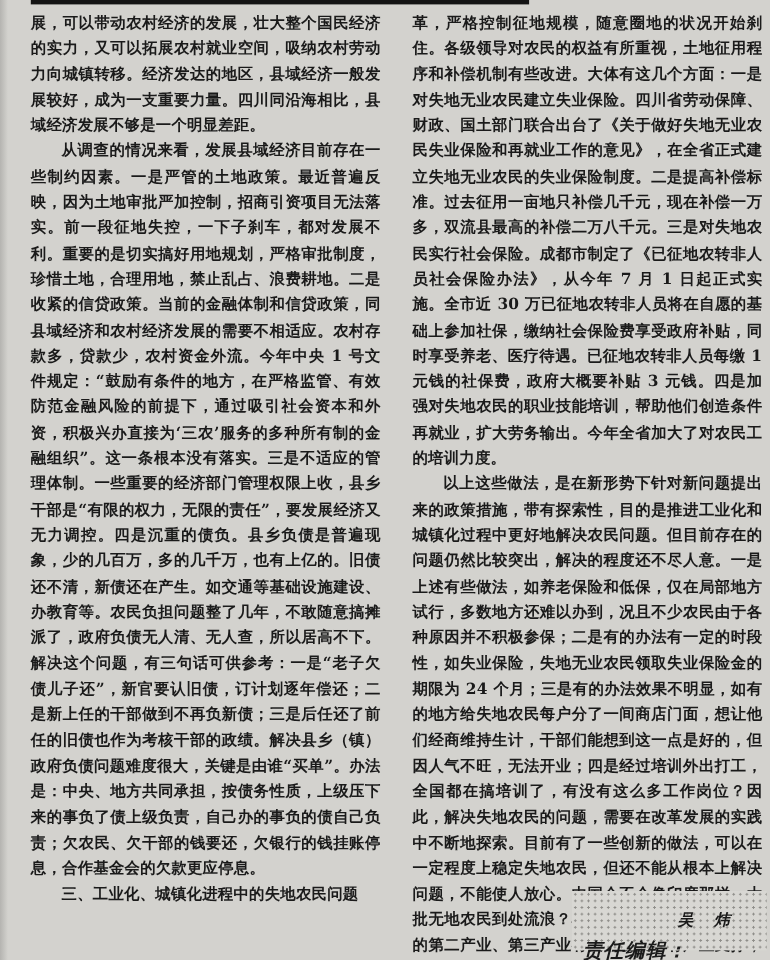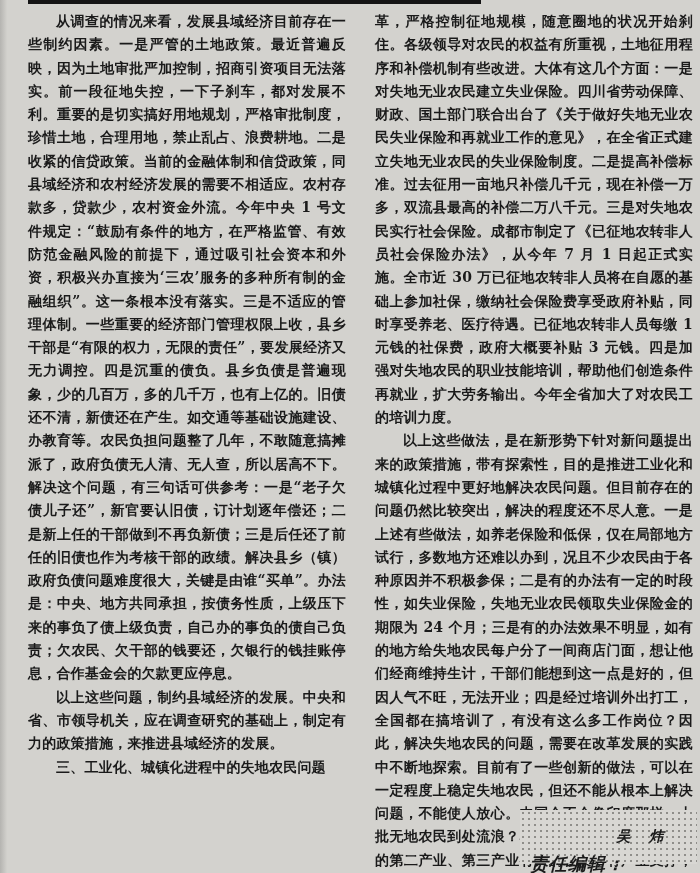--- a/index.html
+++ b/index.html
@@ -71,22 +71,22 @@
   }
 </style>
 </head>
 <body>
 
 <div class="left-edge-artifact"></div>
 <div class="top-rule"></div>
 
 <div class="columns">
   <div class="col">
+    <p class="no-indent">展，可以带动农村经济的发展，壮大整个国民经济的实力，又可以拓展农村就业空间，吸纳农村劳动力向城镇转移。经济发达的地区，县域经济一般发展较好，成为一支重要力量。四川同沿海相比，县域经济发展不够是一个明显差距。</p>
     <p>从调查的情况来看，发展县域经济目前存在一些制约因素。一是严管的土地政策。最近普遍反映，因为土地审批严加控制，招商引资项目无法落实。前一段征地失控，一下子刹车，都对发展不利。重要的是切实搞好用地规划，严格审批制度，珍惜土地，合理用地，禁止乱占、浪费耕地。二是收紧的信贷政策。当前的金融体制和信贷政策，同县域经济和农村经济发展的需要不相适应。农村存款多，贷款少，农村资金外流。今年中央 1 号文件规定：“鼓励有条件的地方，在严格监管、有效防范金融风险的前提下，通过吸引社会资本和外资，积极兴办直接为‘三农’服务的多种所有制的金融组织”。这一条根本没有落实。三是不适应的管理体制。一些重要的经济部门管理权限上收，县乡干部是“有限的权力，无限的责任”，要发展经济又无力调控。四是沉重的债负。县乡负债是普遍现象，少的几百万，多的几千万，也有上亿的。旧债还不清，新债还在产生。如交通等基础设施建设、办教育等。农民负担问题整了几年，不敢随意搞摊派了，政府负债无人清、无人查，所以居高不下。解决这个问题，有三句话可供参考：一是“老子欠债儿子还”，新官要认旧债，订计划逐年偿还；二是新上任的干部做到不再负新债；三是后任还了前任的旧债也作为考核干部的政绩。解决县乡（镇）政府负债问题难度很大，关键是由谁“买单”。办法是：中央、地方共同承担，按债务性质，上级压下来的事负了债上级负责，自己办的事负的债自己负责；欠农民、欠干部的钱要还，欠银行的钱挂账停息，合作基金会的欠款更应停息。</p>
-    <p>以上这些问题，制约县域经济的发展。中央和省、市领导机关，应在调查研究的基础上，制定有力的政策措施，来推进县域经济的发展。</p>
     <p class="heading">三、工业化、城镇化进程中的失地农民问题</p>
 
   </div>
   <div class="col">
     <p class="no-indent">革，严格控制征地规模，随意圈地的状况开始刹住。各级领导对农民的权益有所重视，土地征用程序和补偿机制有些改进。大体有这几个方面：一是对失地无业农民建立失业保险。四川省劳动保障、财政、国土部门联合出台了《关于做好失地无业农民失业保险和再就业工作的意见》，在全省正式建立失地无业农民的失业保险制度。二是提高补偿标准。过去征用一亩地只补偿几千元，现在补偿一万多，双流县最高的补偿二万八千元。三是对失地农民实行社会保险。成都市制定了《已征地农转非人员社会保险办法》，从今年 7 月 1 日起正式实施。全市近 30 万已征地农转非人员将在自愿的基础上参加社保，缴纳社会保险费享受政府补贴，同时享受养老、医疗待遇。已征地农转非人员每缴 1 元钱的社保费，政府大概要补贴 3 元钱。四是加强对失地农民的职业技能培训，帮助他们创造条件再就业，扩大劳务输出。今年全省加大了对农民工的培训力度。</p>
     <p>以上这些做法，是在新形势下针对新问题提出来的政策措施，带有探索性，目的是推进工业化和城镇化过程中更好地解决农民问题。但目前存在的问题仍然比较突出，解决的程度还不尽人意。一是上述有些做法，如养老保险和低保，仅在局部地方试行，多数地方还难以办到，况且不少农民由于各种原因并不积极参保；二是有的办法有一定的时段性，如失业保险，失地无业农民领取失业保险金的期限为 24 个月；三是有的办法效果不明显，如有的地方给失地农民每户分了一间商店门面，想让他们经商维持生计，干部们能想到这一点是好的，但因人气不旺，无法开业；四是经过培训外出打工，全国都在搞培训了，有没有这么多工作岗位？因此，解决失地农民的问题，需要在改革发展的实践中不断地探索。目前有了一些创新的做法，可以在一定程度上稳定失地农民，但还不能从根本上解决问题，不能使人放心。中国会不会像印度那样，大批无地农民到处流浪？根本的办法，是要整个国家的第二产业、第三产业有大的发展，有产业支撑，能够为全国众多农民提供就业岗位，使他们比经营土地时还要生活得更宽裕、日子过得更好。因此，推进工业化和城镇化，对失地农民不能只作低标准的生活安置，而要吸纳农民就业，组织好农民的转移，减少农村人口，让一部分农民变为市民。只有这样，工业化和城镇化才能健康顺利地发展。</p>
   </div>
 </div>
 
 <div class="editor-box">

